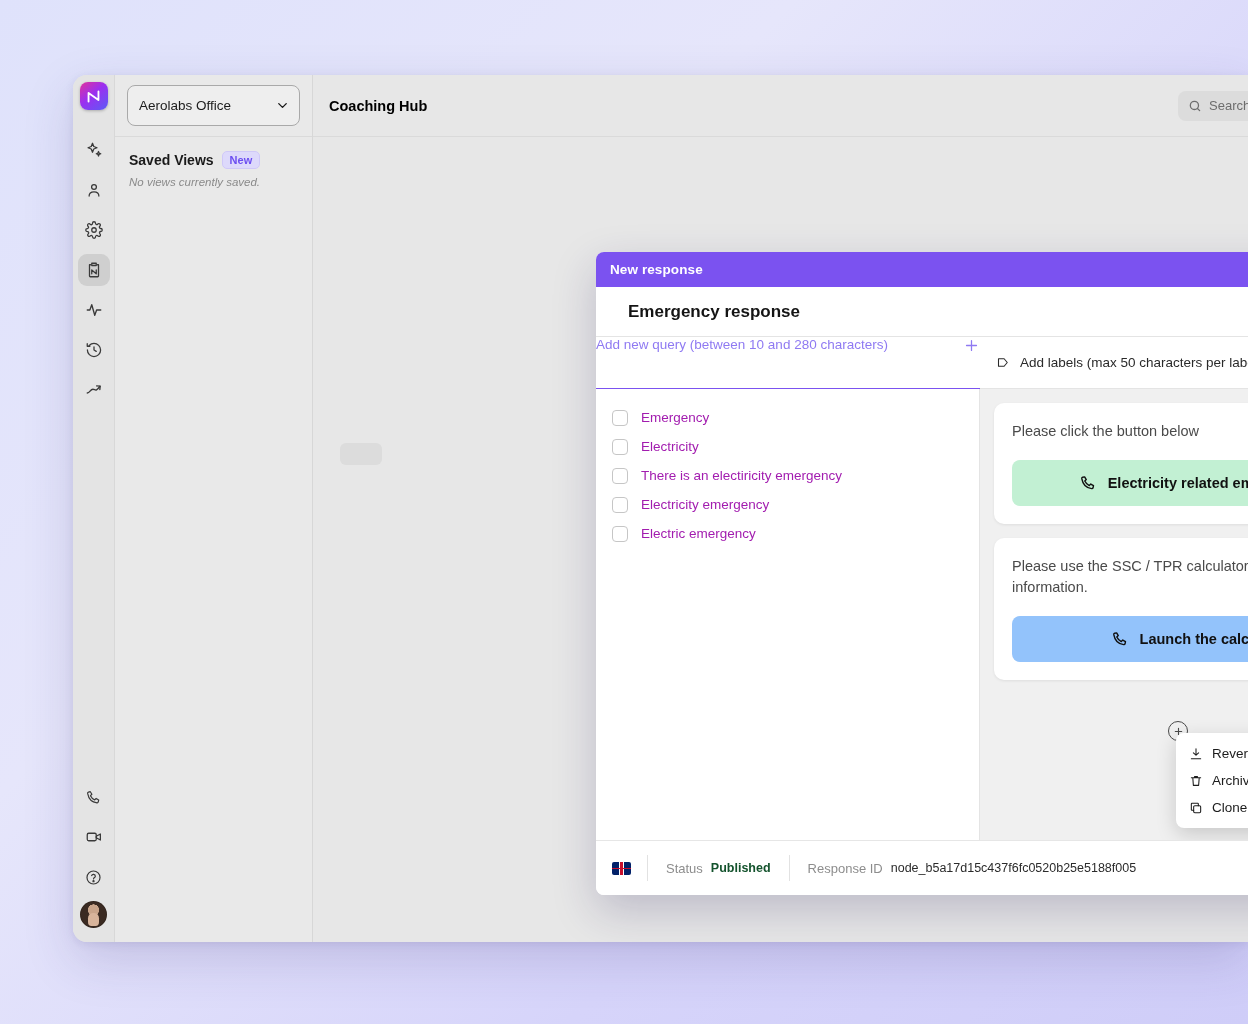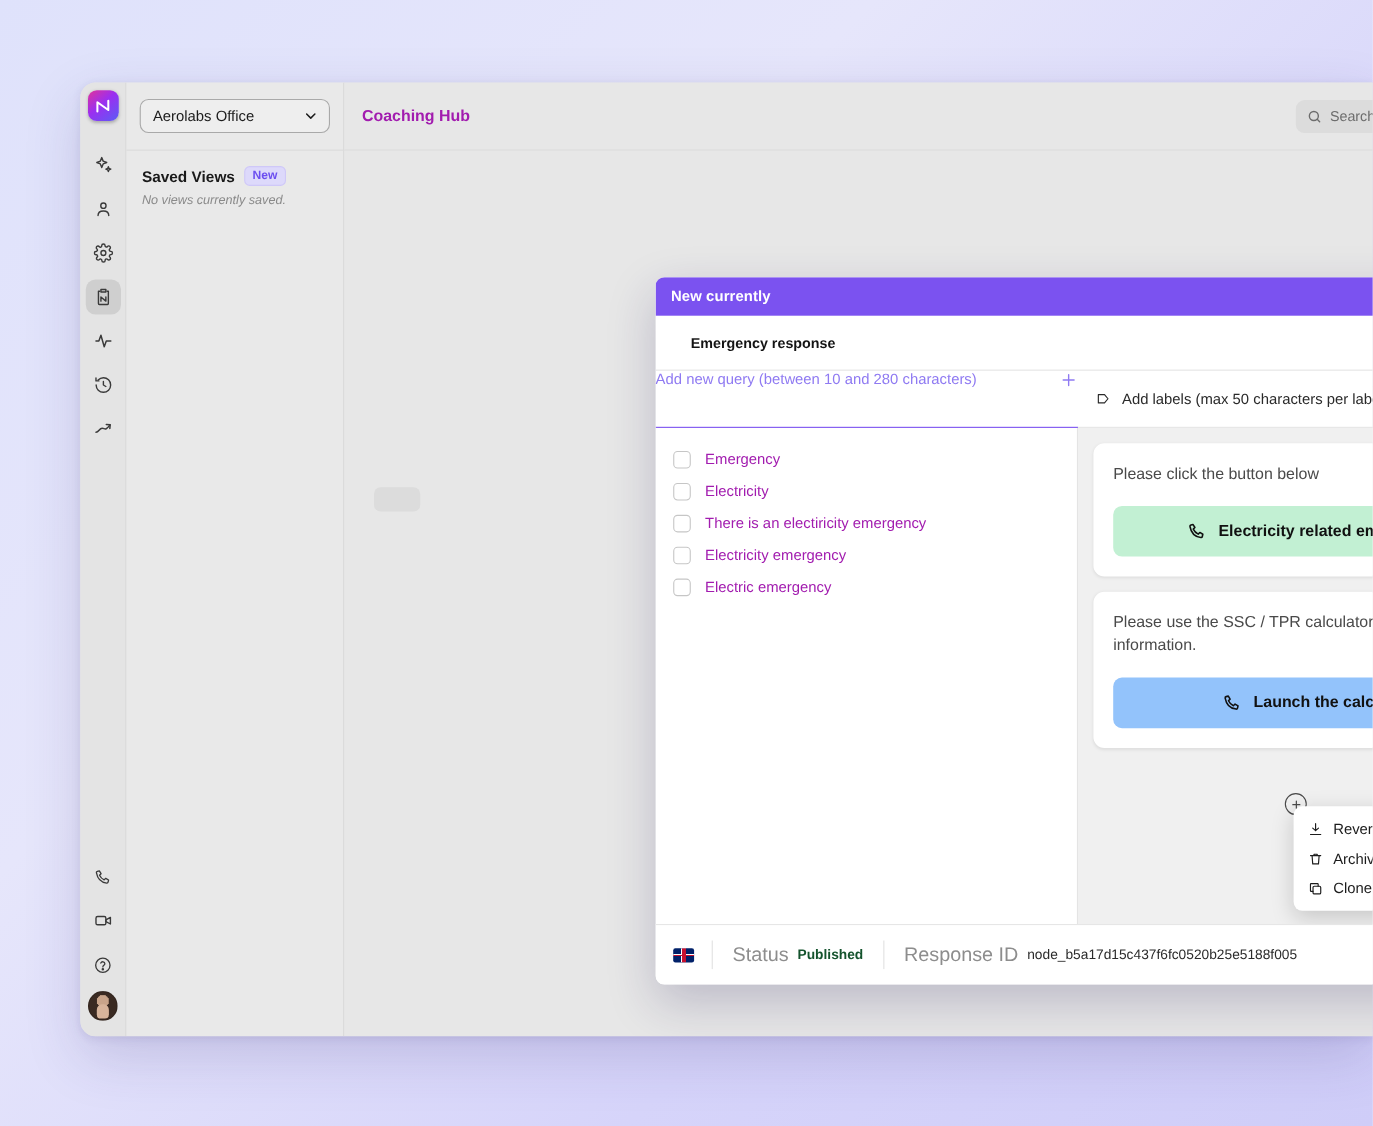--- a/index.html
+++ b/index.html
@@ -62,21 +62,21 @@
     width: 198px; flex: 0 0 198px;
     background: #e9e9e9;
     border-right: 1px solid #d7d7d7;
     display: flex; flex-direction: column;
   }
   .sidebar-top {
     height: 62px; display: flex; align-items: center;
     padding: 0 12px; border-bottom: 1px solid #dadada;
   }
   .workspace-select {
-    width: 100%; height: 31px;
+    width: 100%; height: 41px;
     border: 1px solid #a9a9a9; border-radius: 8px;
     background: #eeeeee;
     display: flex; align-items: center; justify-content: space-between;
     padding: 0 9px 0 11px; cursor: pointer;
   }
   .workspace-select span { font-size: 13.5px; color: #1c1c1c; }
   .sidebar-body { padding: 14px 14px 0 14px; }
   .saved-views-row { display: flex; align-items: center; gap: 8px; }
   .saved-views-title { font-size: 14px; font-weight: 700; color: #1a1a1a; }
   .badge-new {
@@ -90,21 +90,21 @@
   }
 
   
   .main { flex: 1 1 auto; display: flex; flex-direction: column; min-width: 0; position: relative; }
   .topbar {
     height: 62px; flex: 0 0 62px;
     border-bottom: 1px solid #dadada;
     display: flex; align-items: center; padding: 0 0 0 16px;
     background: #e7e7e7;
   }
-  .page-title { font-size: 14.5px; font-weight: 700; color: #a21caf; }
+  .page-title { font-size: 14.5px; font-weight: 700; color: #000000; }
   .topbar-right { margin-left: auto; padding-right: 0; }
   .search-box {
     height: 30px; width: 120px;
     background: #dcdcdc; border-radius: 8px;
     display: flex; align-items: center; gap: 7px;
     padding: 0 10px; color: #6d6d6d; font-size: 13px;
     margin-right: -50px;
   }
   .content { flex: 1 1 auto; position: relative; background: #e7e7e7; }
   .bg-chip {
@@ -139,21 +139,21 @@
   }
   .tabs { display: flex; align-items: stretch; gap: 0; padding-left: 16px; }
   .tab {
     display: flex; align-items: center; padding: 0 14px;
     font-size: 13px; color: #4a4a4a; cursor: pointer;
     border-bottom: 2.5px solid transparent; position: relative; top: 1px;
   }
   .tab.active { color: #7b52f0; font-weight: 700; border-bottom-color: #7b52f0; }
   .response-title {
     margin-left: 32px; display: flex; align-items: center;
-    font-size: 13px; font-weight: 700; color: #141414;
+    font-size: 17px; font-weight: 700; color: #141414;
   }
 
   .subbar { height: 52px; flex: 0 0 52px; display: flex; }
   .subbar-left {
     width: 384px; flex: 0 0 384px;
     display: flex; align-items: flex-start; padding: 0 0;
     border-bottom: 1.5px solid #7b52f0;
   }
   .add-query-text { font-size: 13.5px; color: #8f7af2; }
   .add-plus { margin-left: auto; color: #8f7af2; display:flex; cursor: pointer; }
@@ -230,21 +230,21 @@
       linear-gradient(to right, transparent 38%, #fff 38% 62%, transparent 62%);
   }
   .flag::after {
     content:""; position:absolute; inset:0;
     background:
       linear-gradient(to bottom, transparent 46%, #c8102e 46% 54%, transparent 54%),
       linear-gradient(to right, transparent 41%, #c8102e 41% 59%, transparent 59%);
   }
   .fdiv { width: 1px; height: 26px; background: #e2e2e2; }
   .fgroup { display: flex; align-items: center; gap: 8px; padding: 0 18px; }
-  .flabel { font-size: 18px; color: #8d8d8d; }
+  .flabel { font-size: 13px; color: #8d8d8d; }
   .fvalue-status { font-size: 12.5px; font-weight: 700; color: #14532d; }
   .fvalue-id { font-size: 12.5px; color: #2b2b2b; }
   svg { display: block; }
 </style>
 </head>
 <body>
 
 <div class="app-window">
 
   <div class="rail">
@@ -362,21 +362,21 @@
       <div class="bg-chip"></div>
       <div class="bg-panel">
         <div class="l"></div>
           <div class="b"></div>
           <div class="b"></div>
       </div>
 
       <div class="modal">
 
         <div class="modal-header">
-          <span class="modal-title">New currently</span>
+          <span class="modal-title">New response</span>
 
         </div>
 
         <div class="tabs-row">
           <div class="response-title">Emergency response</div>
 
         </div>
 
         <div class="subbar">
           <div class="subbar-left">

